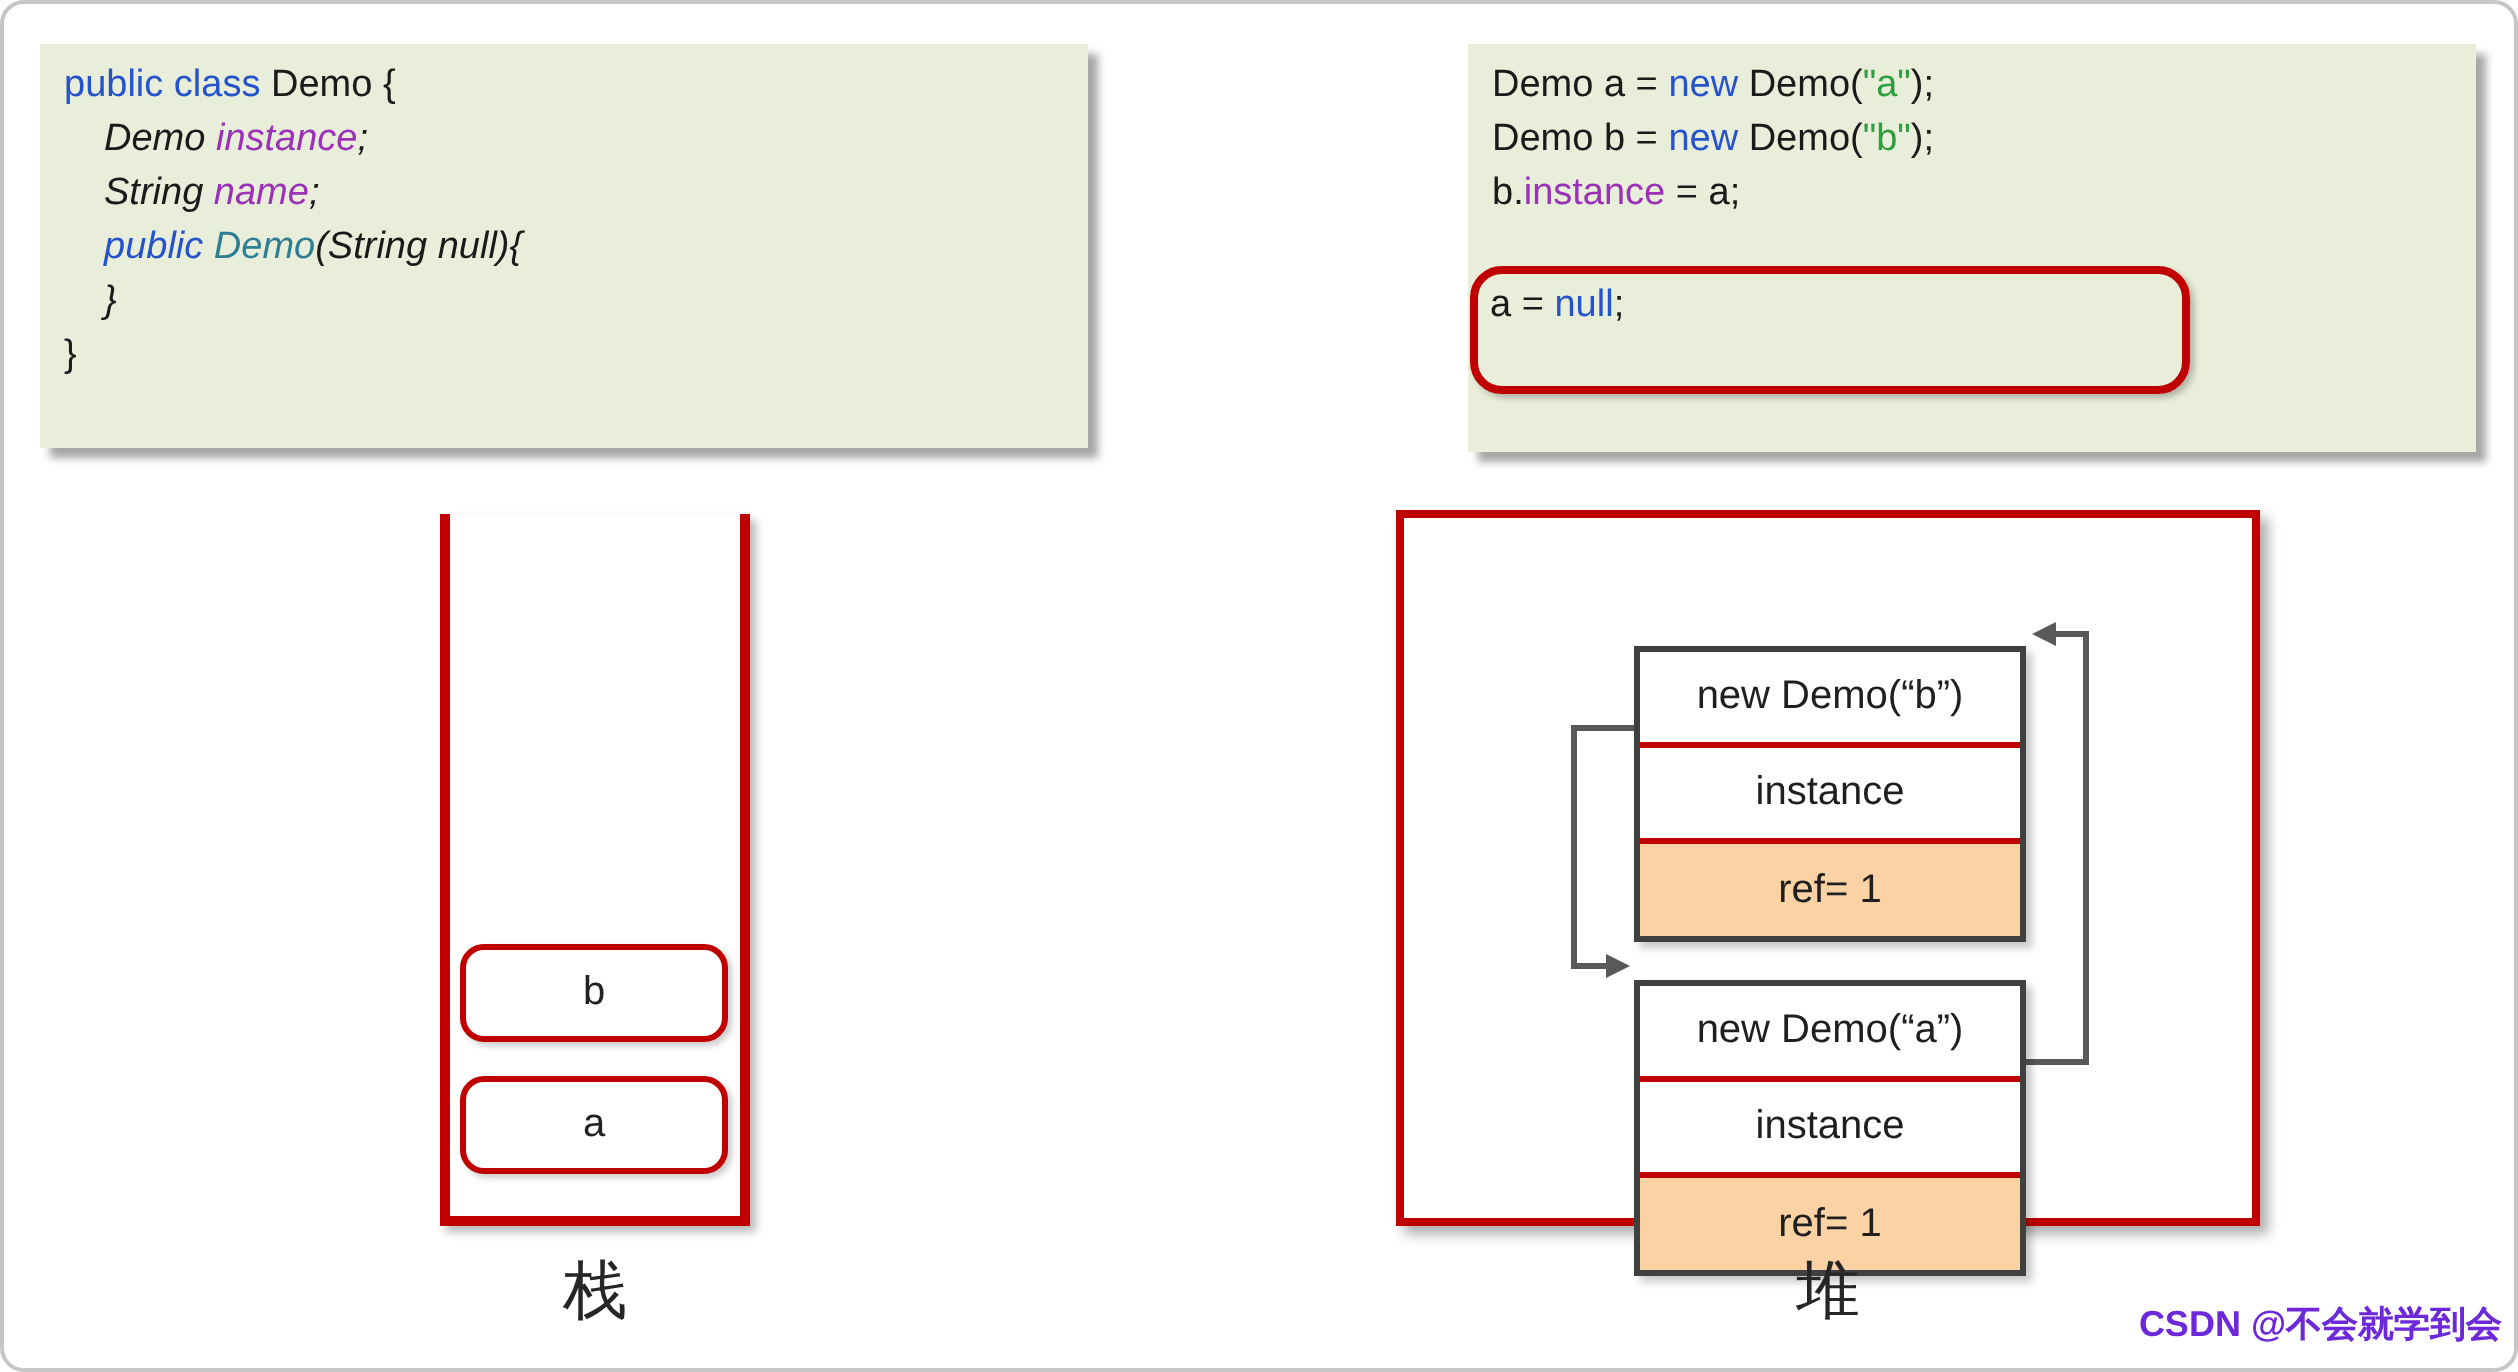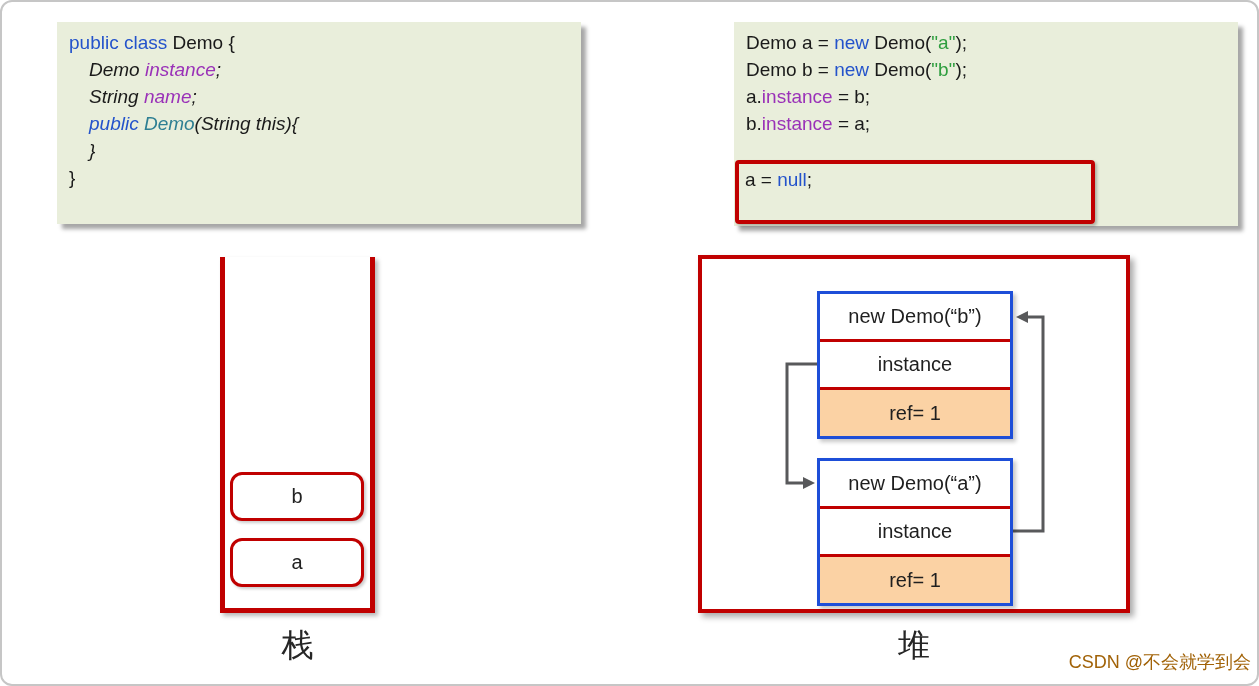--- a/index.html
+++ b/index.html
@@ -15,25 +15,25 @@
     font-size:19px;line-height:27px;padding-top:7px;box-sizing:border-box;
   }
   .codeblock .cl{white-space:pre;padding-left:12px;}
   .codeblock .cl.ind1{padding-left:32px;font-style:italic;}
   .codeblock .cl.ind2{padding-left:52px;}
   .kw{color:#2453cb;}
   .ty{color:#2e7f93;}
   .fld{color:#9a31b8;}
   .str{color:#2f9e3f;}
   .pl{color:#1a1a1a;}
-  #code-left{left:20px;top:22px;width:524px;height:202px;margin-left:37px;}
+  #code-left{left:20px;top:22px;width:524px;height:202px;}
   #code-right{left:734px;top:22px;width:504px;height:204px;}
   .null-box{
     margin:23px 0 0 1px;width:360px;height:64px;box-sizing:border-box;
-    border:4px solid #c00000;border-radius:4px;padding-top:2px;
+    border:4px solid #c00000;border-radius:16px;padding-top:2px;
     box-shadow:2px 2px 3px rgba(0,0,0,.25);
   }
   .null-box .cl{padding-left:6px;}
 
   
   .stack{
     position:absolute;left:220px;top:257px;width:155px;height:356px;box-sizing:border-box;
     border-left:5px solid #c00000;border-right:5px solid #c00000;border-bottom:5px solid #c00000;
     filter:drop-shadow(3px 3px 2px rgba(0,0,0,.28));background:#fff;
   }
@@ -46,56 +46,55 @@
   #slot-b{top:215px;}
   #slot-a{top:281px;}
 
   
   .heap{
     position:absolute;left:698px;top:255px;width:432px;height:358px;box-sizing:border-box;
     border:4px solid #c00000;background:#fff;box-shadow:4px 4px 6px rgba(0,0,0,.33);
   }
   .obj{
     position:absolute;left:115px;width:196px;box-sizing:border-box;
-    border:3px solid #1d4ed8;background:#fff;box-shadow:3px 3px 4px rgba(0,0,0,.22);
+    border:3px solid #404040;background:#fff;box-shadow:3px 3px 4px rgba(0,0,0,.22);margin-top:32px;
   }
   #obj-b{top:32px;}
   #obj-a{top:199px;text-align:center;}
   .obj .row{
     height:45px;display:flex;align-items:center;justify-content:center;
     font-size:20px;color:#1f1f1f;border-bottom:3px solid #c00000;background:#fff;
   }
   .obj .row.ref{height:46px;border-bottom:none;background:#fbd2a4;}
   .arrows{position:absolute;left:0;top:0;}
 
   
   .zone-label{position:absolute;font-size:32px;color:#262626;text-align:center;}
   #label-stack{left:220px;top:624px;width:155px;}
   #label-heap{left:698px;top:624px;width:432px;}
-  .watermark{position:absolute;right:8px;top:650px;font-size:18px;color:#a16207;}
+  .watermark{position:absolute;right:8px;top:650px;font-size:18px;color:#6d28d9;font-weight:bold;}
 </style>
 </head>
 <body>
 
 <div id="canvas">
 
   <div id="code-left" class="codeblock">
       <div class="cl"><span class="kw">public class </span><span class="pl">Demo {</span></div>
       <div class="cl ind1"><span class="pl">Demo </span><span class="fld">instance</span><span class="pl">;</span></div>
       <div class="cl ind1"><span class="pl">String </span><span class="fld">name</span><span class="pl">;</span></div>
-      <div class="cl ind1"><span class="kw">public </span><span class="ty">Demo</span><span class="pl">(String this){</span></div>
+      <div class="cl ind1"><span class="kw">public </span><span class="ty">Demo</span><span class="pl">(String null){</span></div>
       <div class="cl ind1"><span class="pl">}</span></div>
       <div class="cl"><span class="pl">}</span></div>
     </div>
 
   <div id="code-right" class="codeblock">
     <div>
         <div class="cl"><span class="pl">Demo a = </span><span class="kw">new</span><span class="pl"> Demo(</span><span class="str">"a"</span><span class="pl">);</span></div>
         <div class="cl"><span class="pl">Demo b = </span><span class="kw">new</span><span class="pl"> Demo(</span><span class="str">"b"</span><span class="pl">);</span></div>
-        <div class="cl"><span class="pl">a.</span><span class="fld">instance</span><span class="pl"> = b;</span></div>
         <div class="cl"><span class="pl">b.</span><span class="fld">instance</span><span class="pl"> = a;</span></div>
       </div>
     <div class="null-box">
       <div>
           <div class="cl"><span class="pl">a = </span><span class="kw">null</span><span class="pl">;</span></div>
         </div>
     </div>
   </div>
 
   <div class="stack">

